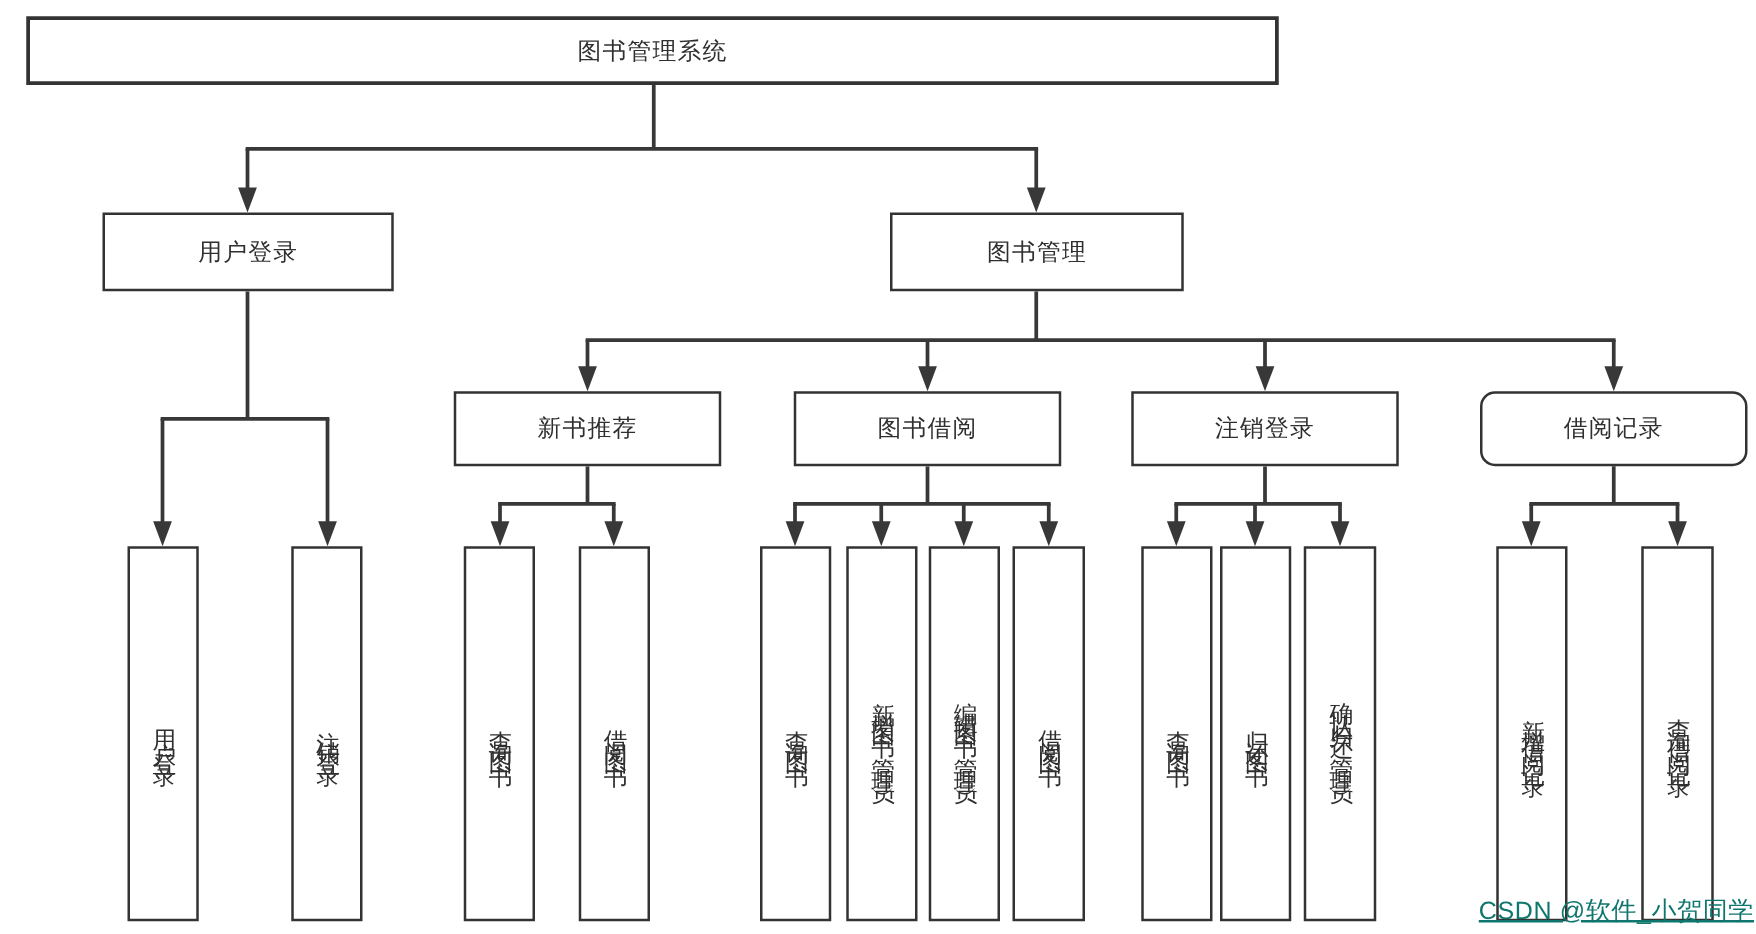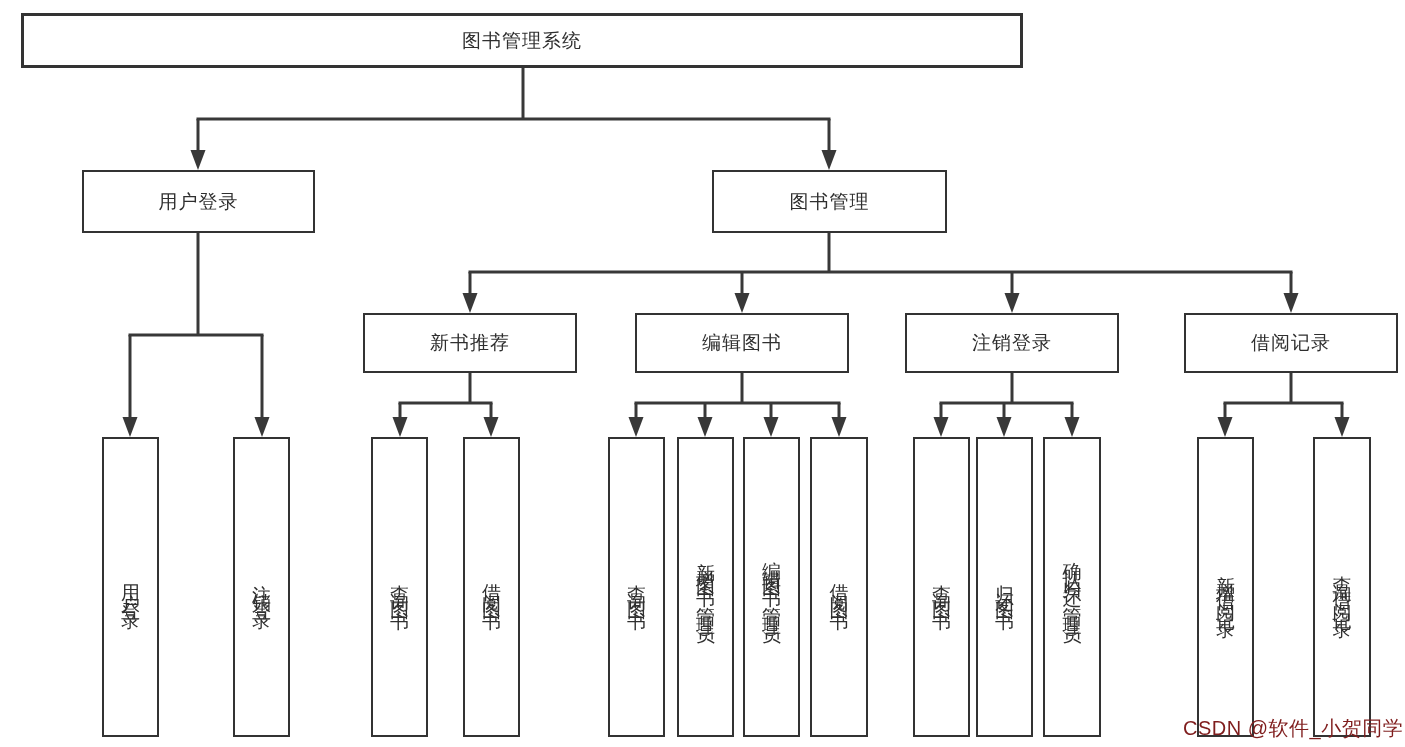--- a/index.html
+++ b/index.html
@@ -63,23 +63,24 @@
     font-size: 19px;
     letter-spacing: 9px;
     white-space: nowrap;
   }
   .watermark {
     position: absolute;
     left: 1183px;
     top: 715px;
     z-index: 5;
     font-size: 20px;
-    color: #7f1d1d;
+    color: #0f766e;
     letter-spacing: 0.5px;
     white-space: nowrap;
+    text-decoration: underline;
   }
 </style>
 </head>
 <body>
 
 <div class="canvas">
 
   <svg class="connectors" viewBox="0 0 1405 747" xmlns="http://www.w3.org/2000/svg">
 
     <g>
@@ -155,23 +156,23 @@
       <polygon points="1334.5,417 1349.5,417 1342,437"></polygon>
     </g>
   </svg>
 
   <div class="node hbox root" style="left:21px; top:13px; width:1002px; height:55px;">图书管理系统</div>
 
   <div class="node hbox" style="left:82px; top:170px; width:233px; height:63px;">用户登录</div>
   <div class="node hbox" style="left:712px; top:170px; width:235px; height:63px;text-align:right;">图书管理</div>
 
   <div class="node hbox" style="left:363px; top:313px; width:214px; height:60px;">新书推荐</div>
-  <div class="node hbox" style="left:635px; top:313px; width:214px; height:60px;">编辑图书</div>
+  <div class="node hbox" style="left:635px; top:313px; width:214px; height:60px;">图书借阅</div>
   <div class="node hbox" style="left:905px; top:313px; width:214px; height:60px;">注销登录</div>
-  <div class="node hbox" style="left:1184px; top:313px; width:214px; height:60px;">借阅记录</div>
+  <div class="node hbox" style="left:1184px; top:313px; width:214px; height:60px;border-radius:12px;">借阅记录</div>
 
   <div class="node vbox" style="left:102px; top:437px; width:57px; height:300px;">
     <span class="vtext">用户登录</span>
   </div>
   <div class="node vbox" style="left:233px; top:437px; width:57px; height:300px;">
     <span class="vtext">注销登录</span>
   </div>
 
   <div class="node vbox" style="left:371px; top:437px; width:57px; height:300px;">
     <span class="vtext">查询图书</span>

